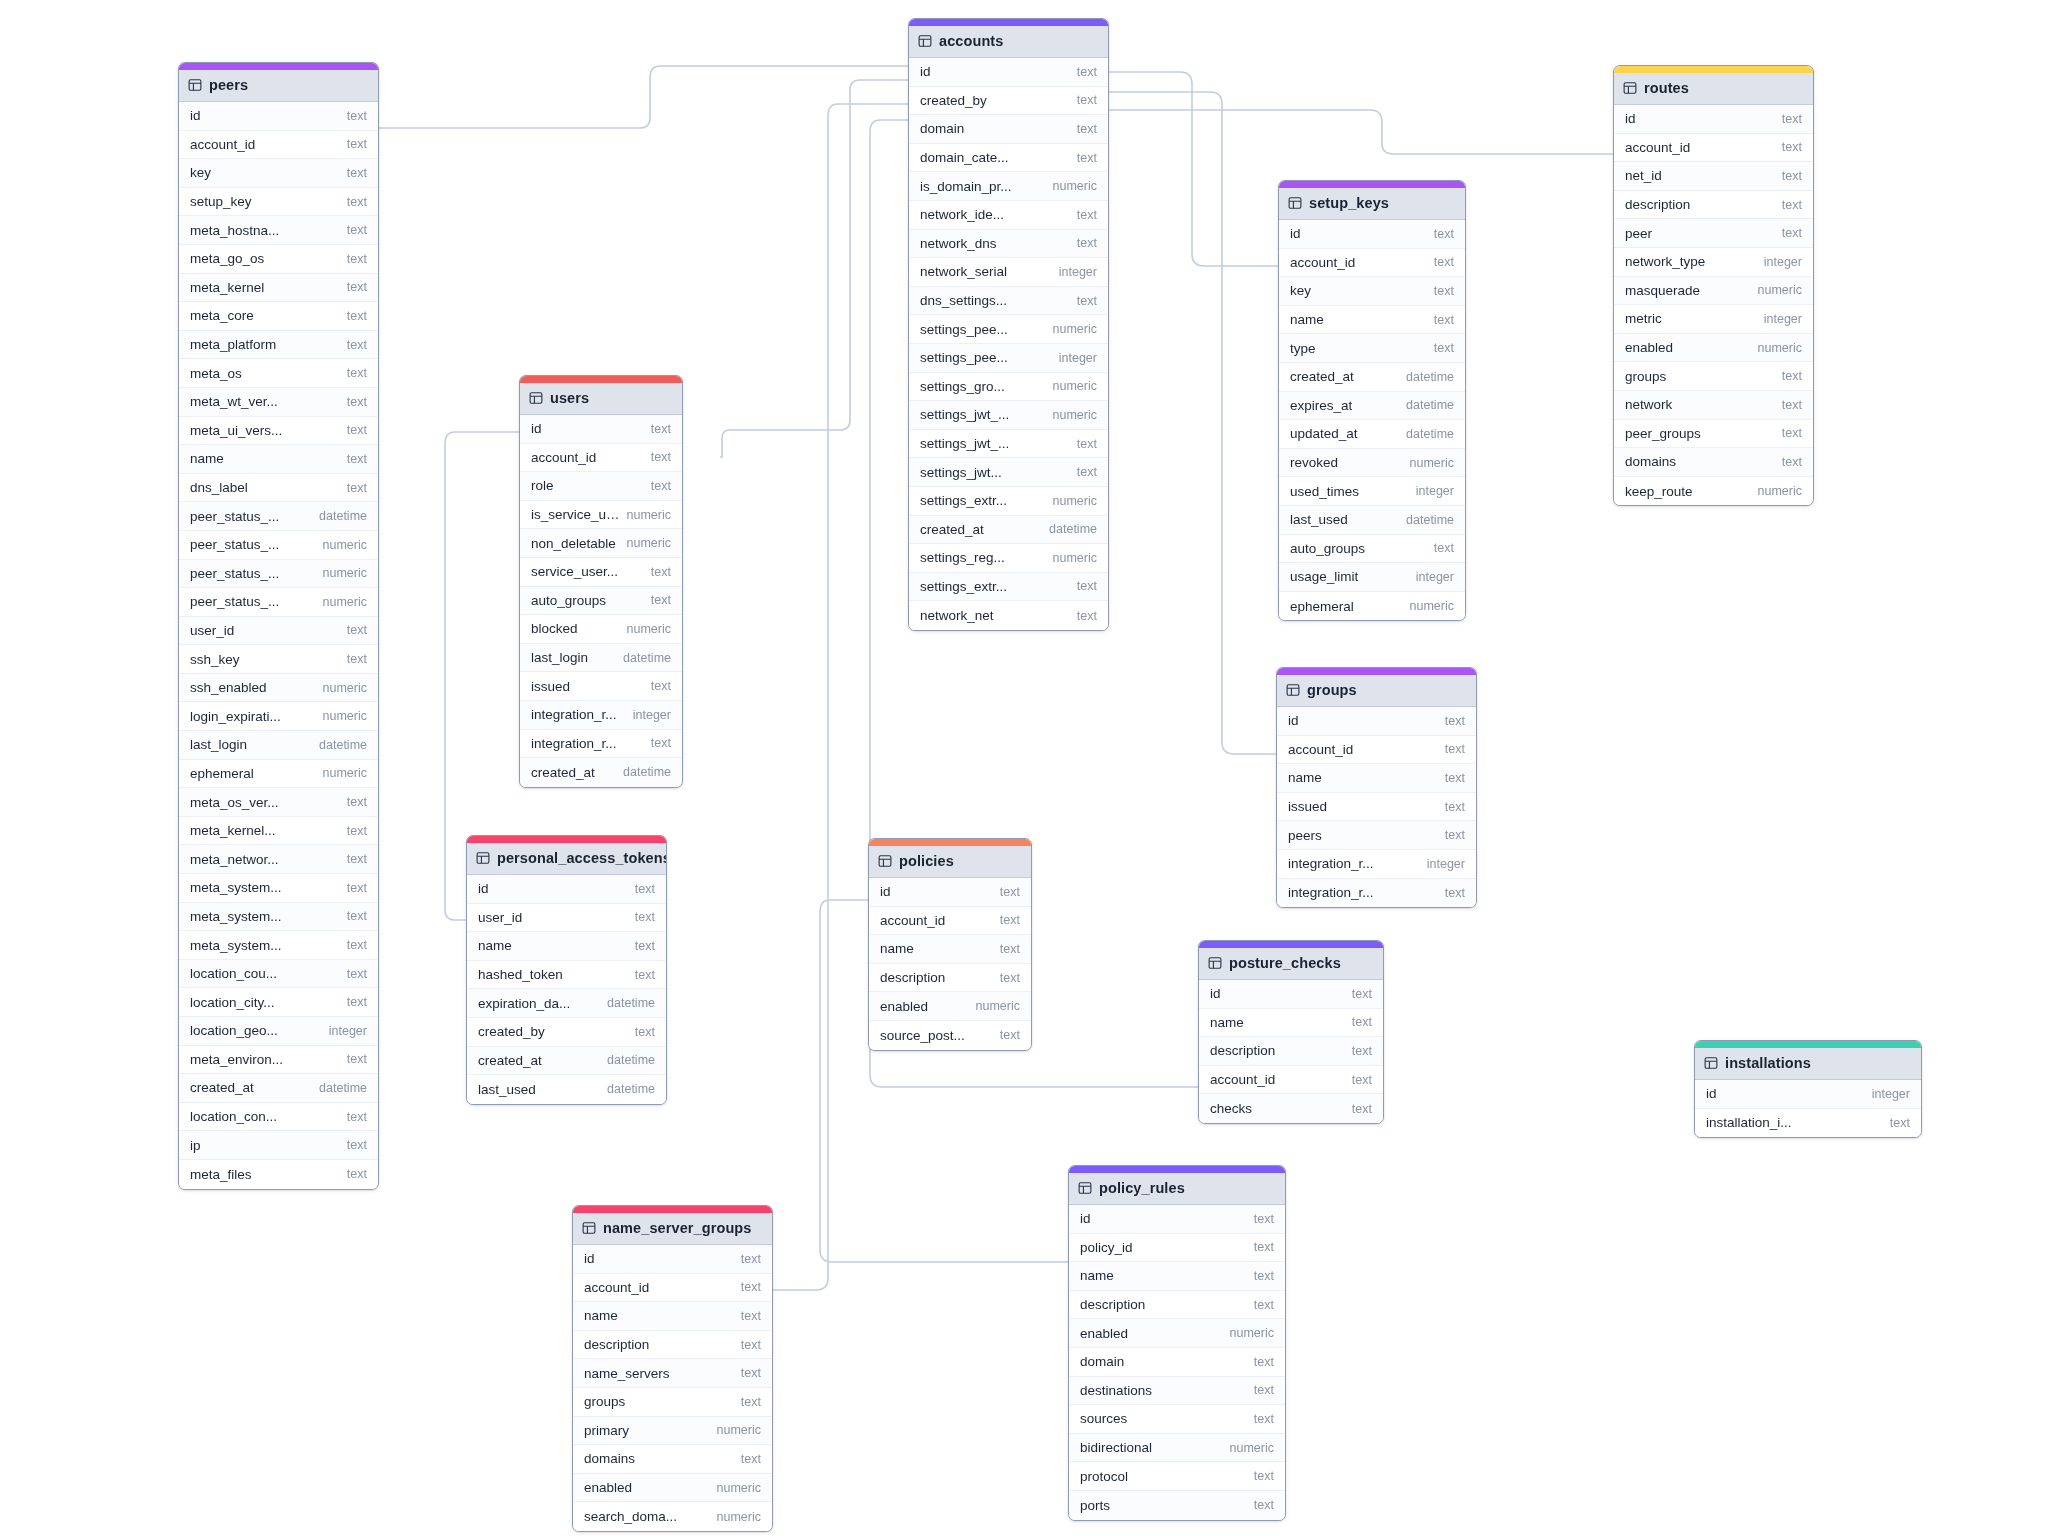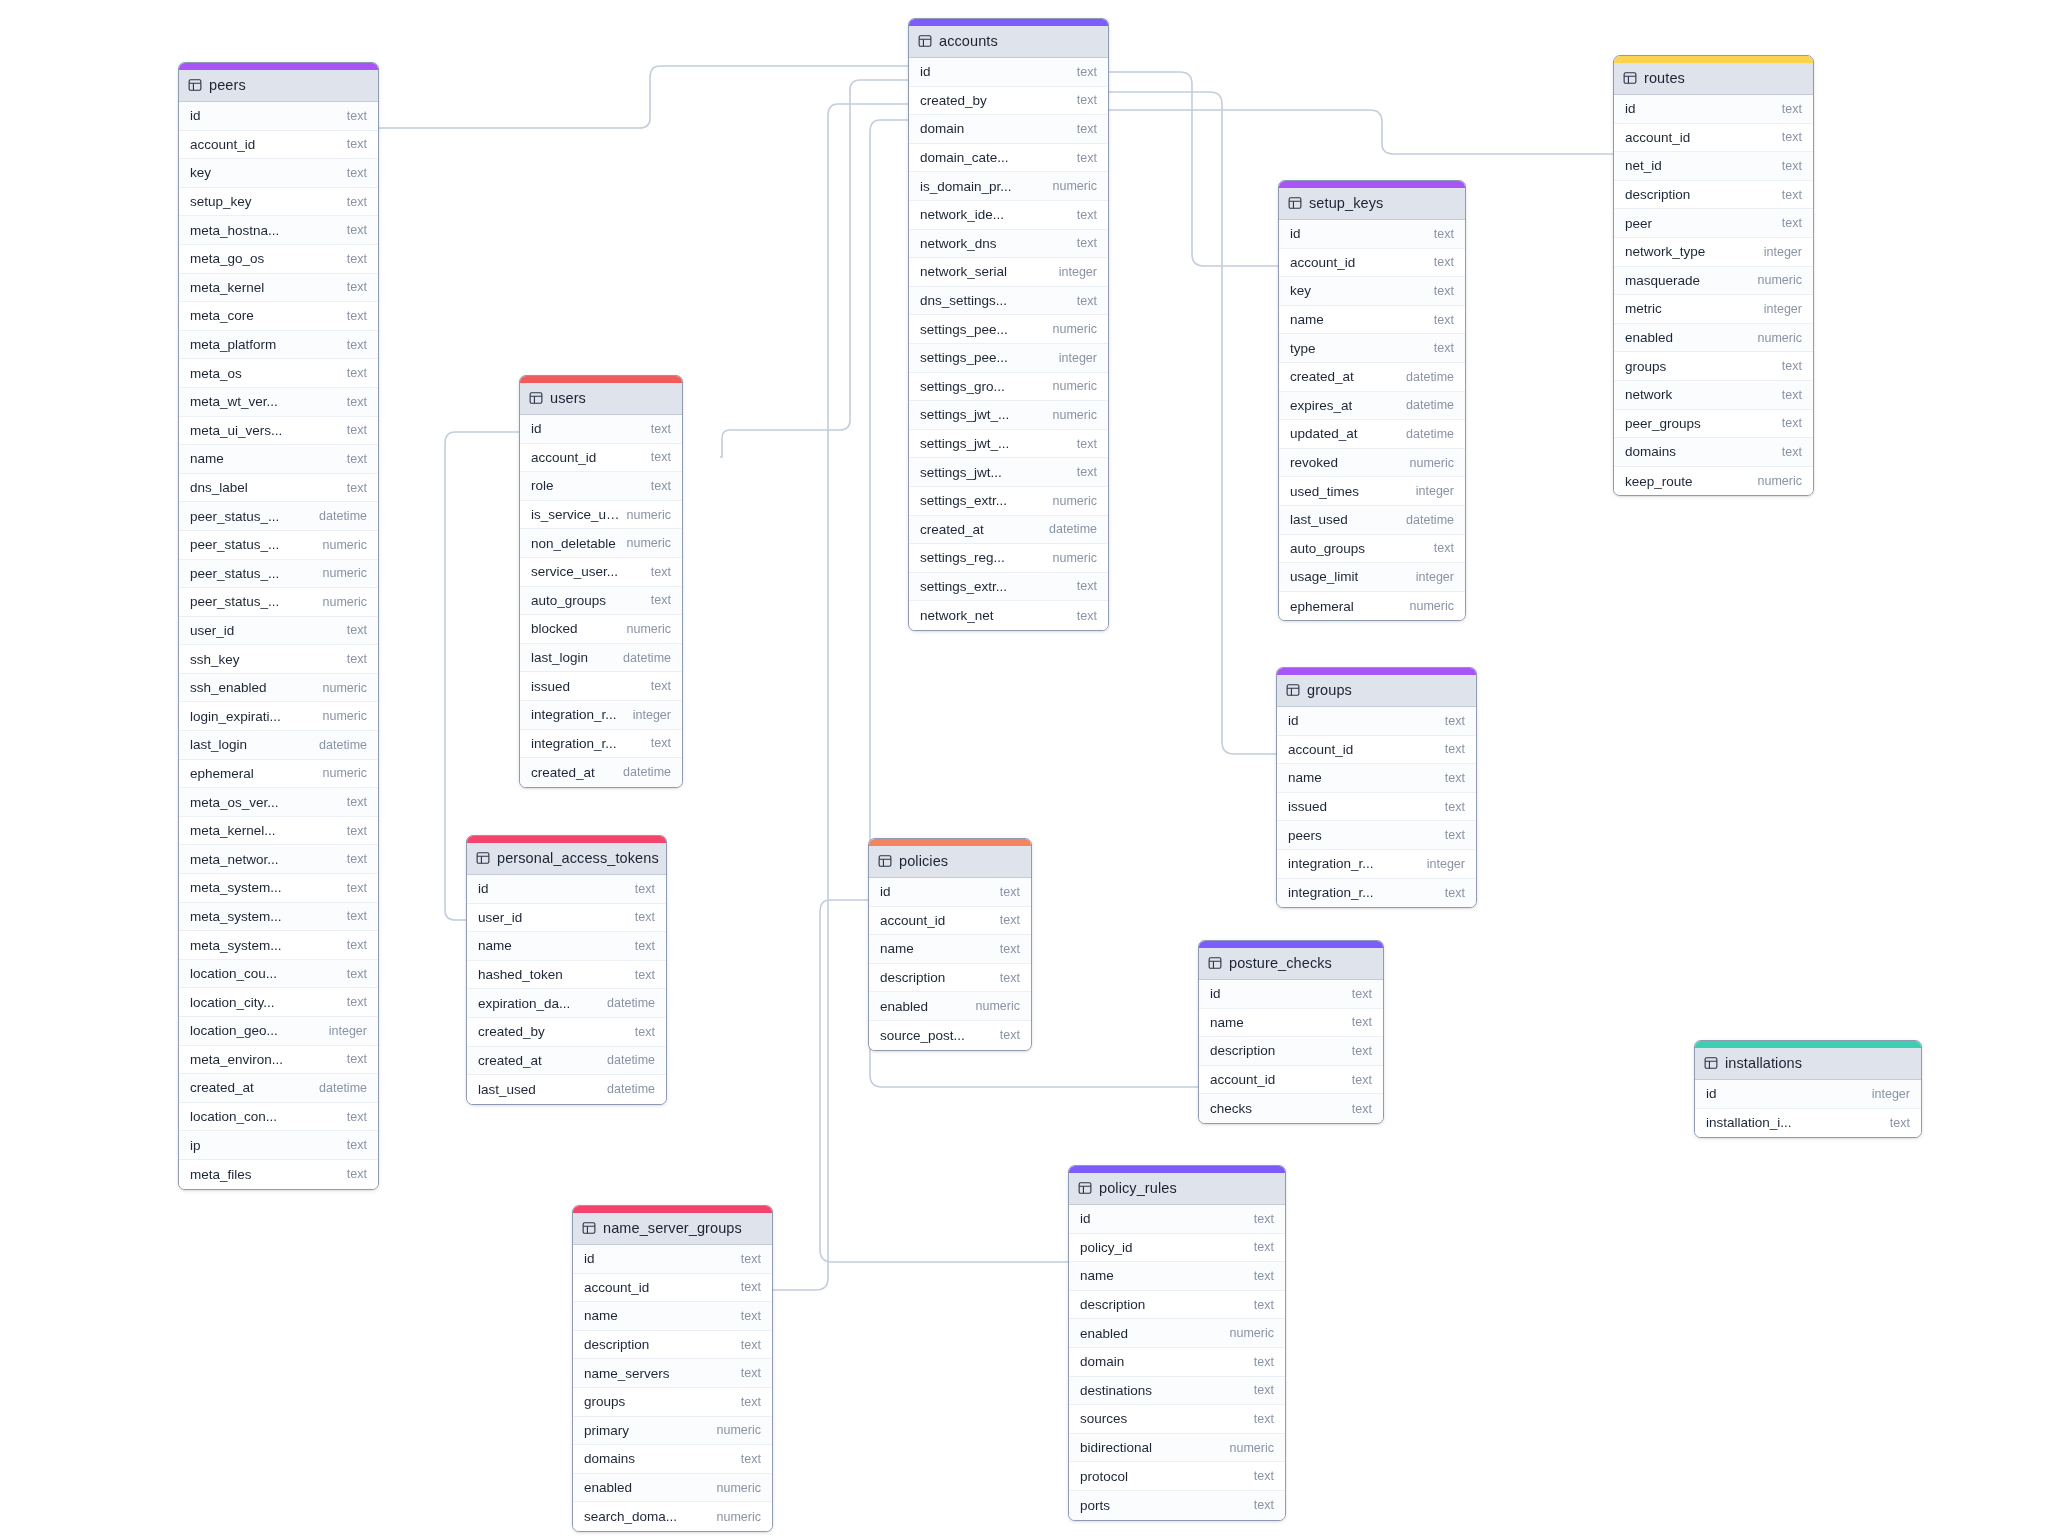--- a/index.html
+++ b/index.html
@@ -26,21 +26,21 @@
   .accent{height:7px;width:100%;display:block;}
   .thead{
     display:flex;align-items:center;gap:7px;
     background:#dfe3eb;
     padding:5px 9px 6px 9px;
     border-bottom:1px solid #c3cad8;
     height:20px;
     box-sizing:content-box;
   }
   .thead .tname{
-    font-size:14.5px;font-weight:normal;color:#1b2433;letter-spacing:.1px;
+    font-size:14.5px;font-weight:bold;color:#1b2433;letter-spacing:.1px;
     white-space:nowrap;
   }
   .tbl-icon{width:14px;height:14px;flex:0 0 14px;display:block;}
   .row{
     display:flex;align-items:center;justify-content:space-between;
     padding:0 11px;
     height:28.6px;
     border-bottom:1px solid #eceff4;
     background:#fbfcfd;
     box-sizing:border-box;
@@ -701,21 +701,21 @@
       </div>
       <div class="row">
         <span class="col">usage_limit</span>
         <span class="typ">integer</span>
       </div>
       <div class="row">
         <span class="col">ephemeral</span>
         <span class="typ">numeric</span>
       </div>
     </div>
-    <div class="table-card" style="left: 1613px; top: 55px; width: 201px;">
+    <div class="table-card" style="left: 1613px; top: 65px; width: 201px;">
       <span class="accent" style="background: rgb(252, 211, 77);"></span>
       <div class="thead">
         <svg viewBox="0 0 16 16" class="tbl-icon">
           <rect x="1.3" y="2" width="13.4" height="12" rx="1.6" fill="none" stroke="#2b3648" stroke-width="1.3"></rect>
           <line x1="1.3" y1="6" x2="14.7" y2="6" stroke="#2b3648" stroke-width="1.3"></line>
           <line x1="6.2" y1="6" x2="6.2" y2="14" stroke="#2b3648" stroke-width="1.3"></line>
         </svg>
         <span class="tname">routes</span>
       </div>
       <div class="row">

